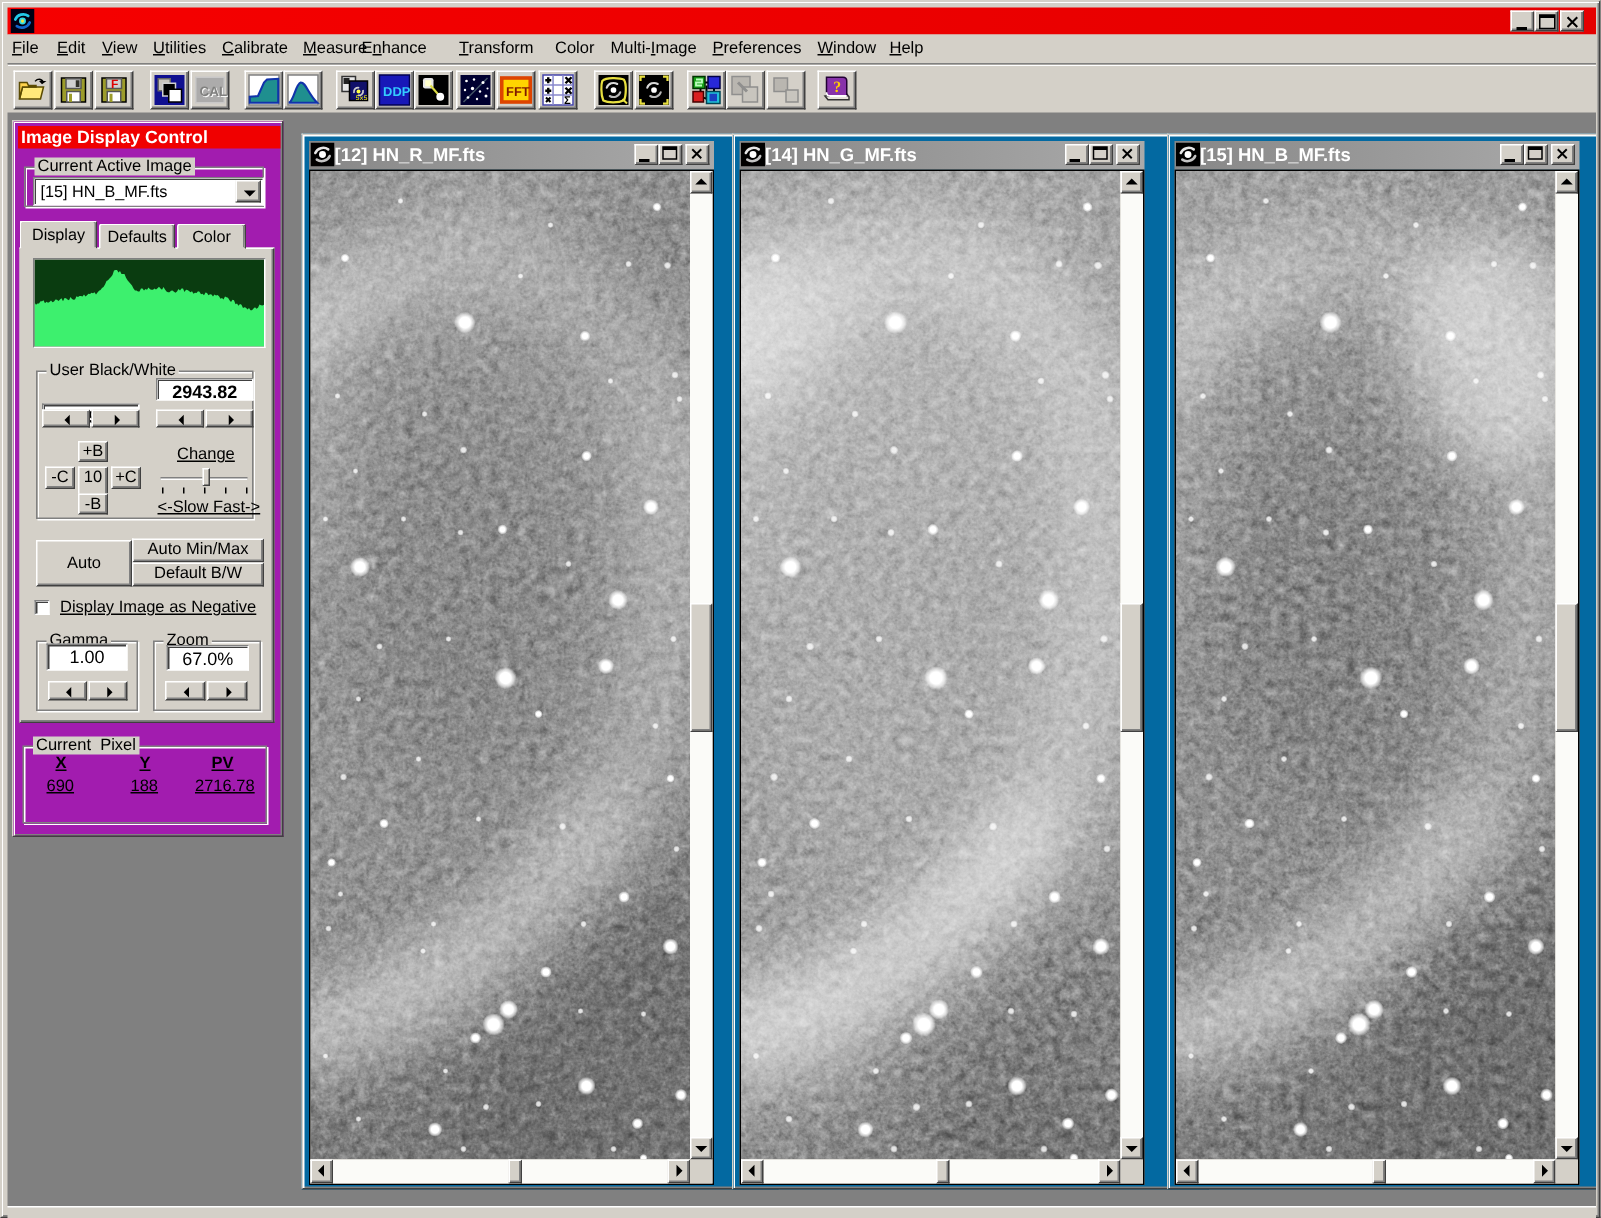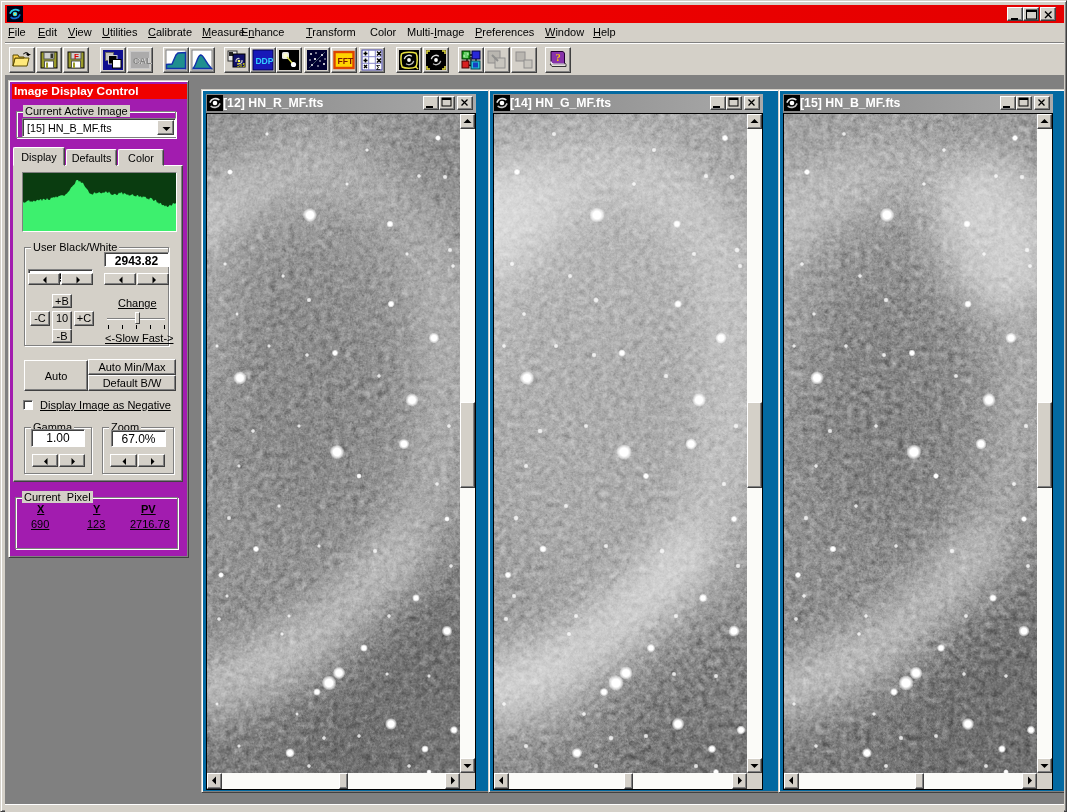--- a/index.html
+++ b/index.html
@@ -388,21 +388,21 @@
           </svg>
         </div>
 
  <fieldset class="grp" style="left:6px;top:410px;width:163px;height:58px">
           <legend>Current&nbsp; Pixel</legend>
         </fieldset>
  <div class="lbl bold" style="left:28px;top:422px">X</div>
  <div class="lbl bold" style="left:84px;top:422px">Y</div>
  <div class="lbl bold" style="left:132px;top:422px">PV</div>
  <div class="lbl" style="left:22px;top:437px">690</div>
- <div class="lbl" style="left:78px;top:437px">123</div>
+ <div class="lbl" style="left:78px;top:437px">188</div>
  <div class="lbl" style="left:121px;top:437px">2716.78</div>
 </div>
 
 <div class="mdi" style="left:196px;top:14px;">
  <div class="mtitle">
           <span class="micon">
             <svg width="16" height="16">
               <rect width="16" height="16" fill="#000"></rect>
 <path d="M 3.2,7 C 4.5,3.6 9,2.6 11.8,4.6" stroke="#e6e6e6" stroke-width="1.7" fill="none" stroke-linecap="round"></path>
 <path d="M 12.8,9 C 11.5,12.4 7,13.4 4.2,11.4" stroke="#c4c4c4" stroke-width="1.7" fill="none" stroke-linecap="round"></path>

